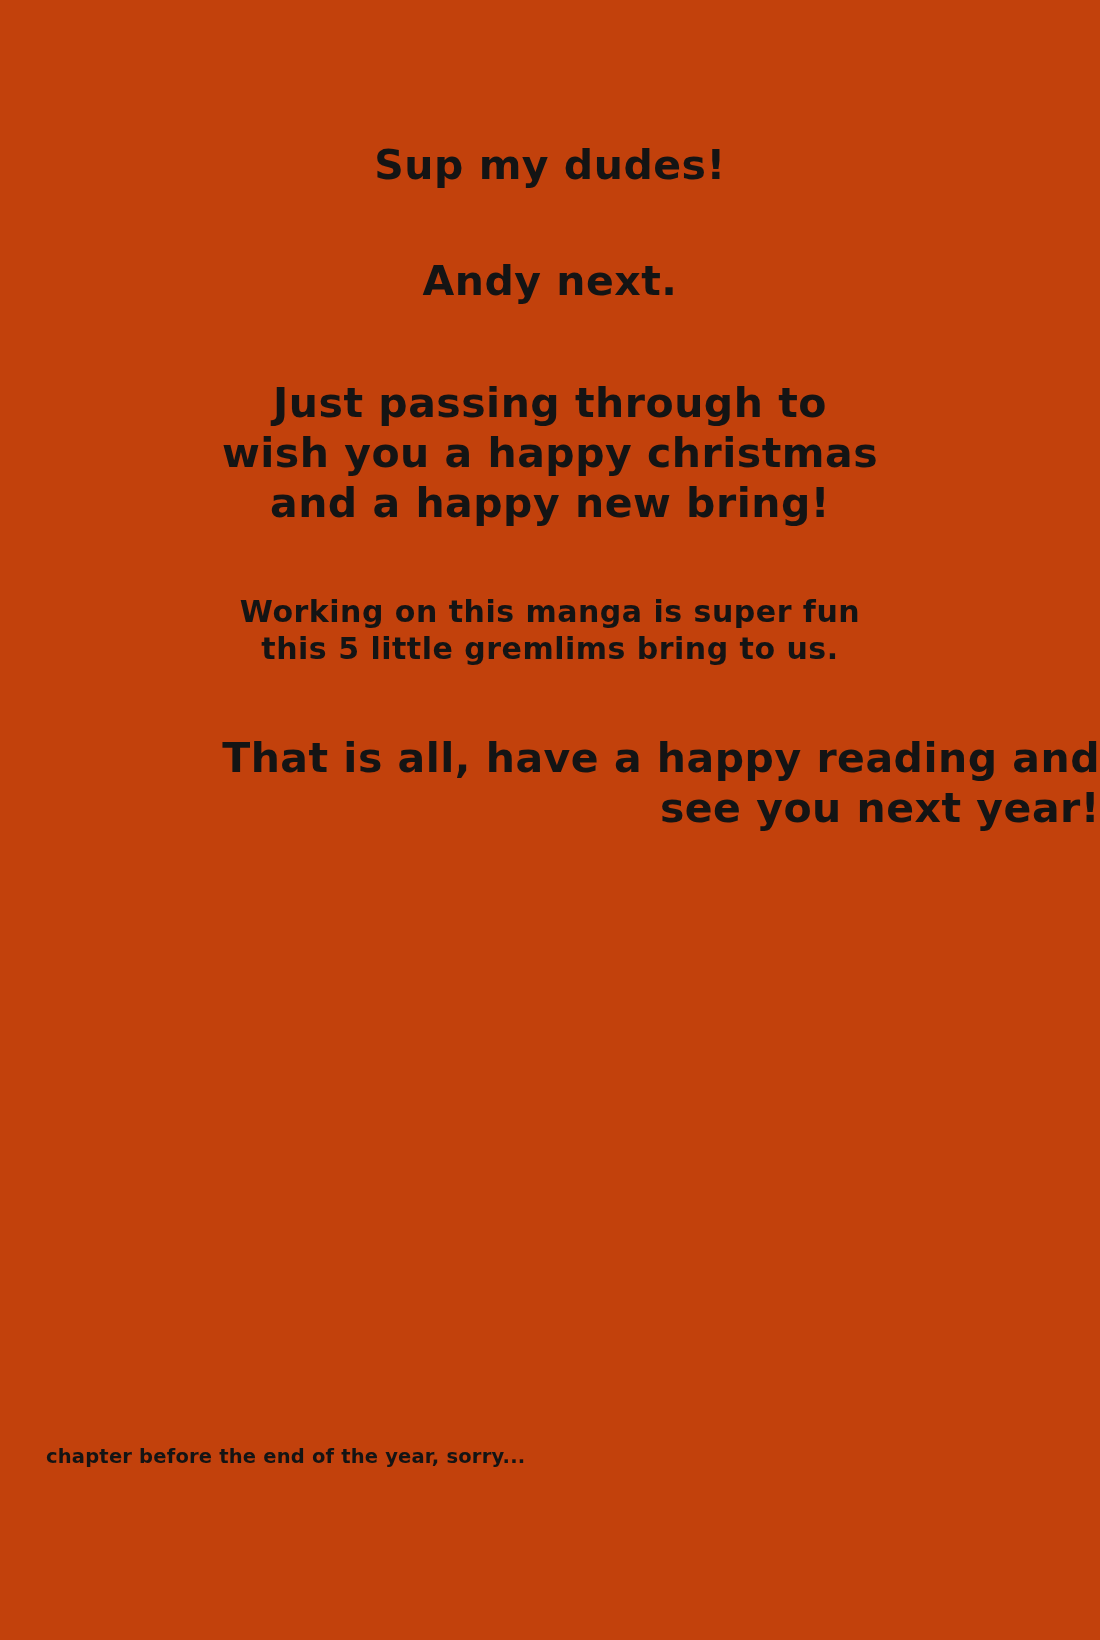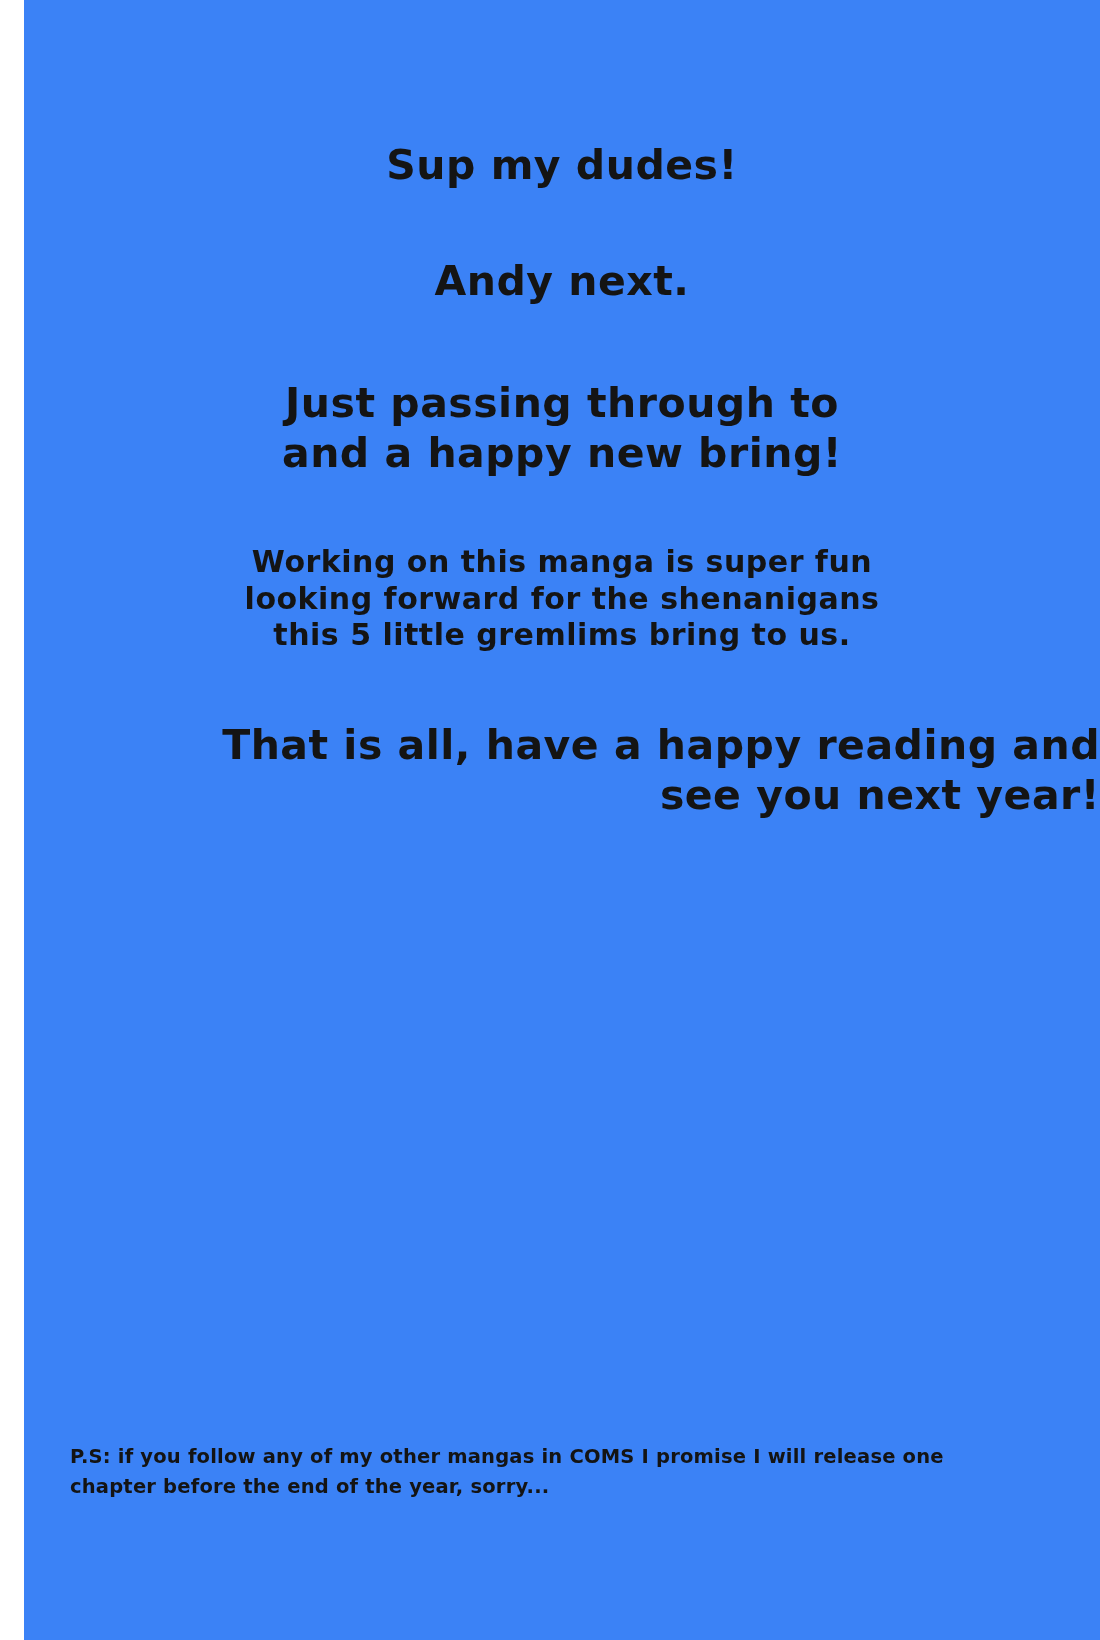--- a/index.html
+++ b/index.html
@@ -11,22 +11,21 @@
     height: 1640px;
     background: #ffffff;
     font-family: "DejaVu Sans", sans-serif;
     color: #141414;
     position: relative;
     overflow: hidden;
   }
   .page {
     position: absolute;
     inset: 0;
-    background: #3b82f6;
-    margin-left: 24px;
+    background: #c2410c;
   }
   .note-body {
     position: absolute;
     left: 0;
     right: 0;
     top: 140px;
     text-align: center;
   }
   .para {
     font-weight: 700;
@@ -81,34 +80,33 @@
     <div class="para p-greeting">
       <span class="line">Sup my dudes!</span>
     </div>
 
     <div class="para p-name">
       <span class="line">Andy next.</span>
     </div>
 
     <div class="para p-wish">
       <span class="line">Just passing through to</span>
+      <span class="line">wish you a happy christmas</span>
       <span class="line">and a happy new bring!</span>
     </div>
 
     <div class="para p-body">
       <span class="line">Working on this manga is super fun</span>
-      <span class="line">looking forward for the shenanigans</span>
       <span class="line">this 5 little gremlims bring to us.</span>
     </div>
 
     <div class="para p-closing">
       <span class="line">That is all, have a happy reading and</span>
       <span class="line">see you next year!</span>
     </div>
 
   </div>
 
   <div class="postscript">
-    <span class="line">P.S: if you follow any of my other mangas in COMS I promise I will release one</span>
     <span class="line">chapter before the end of the year, sorry...</span>
   </div>
 
 </div>
 
 </body></html>

